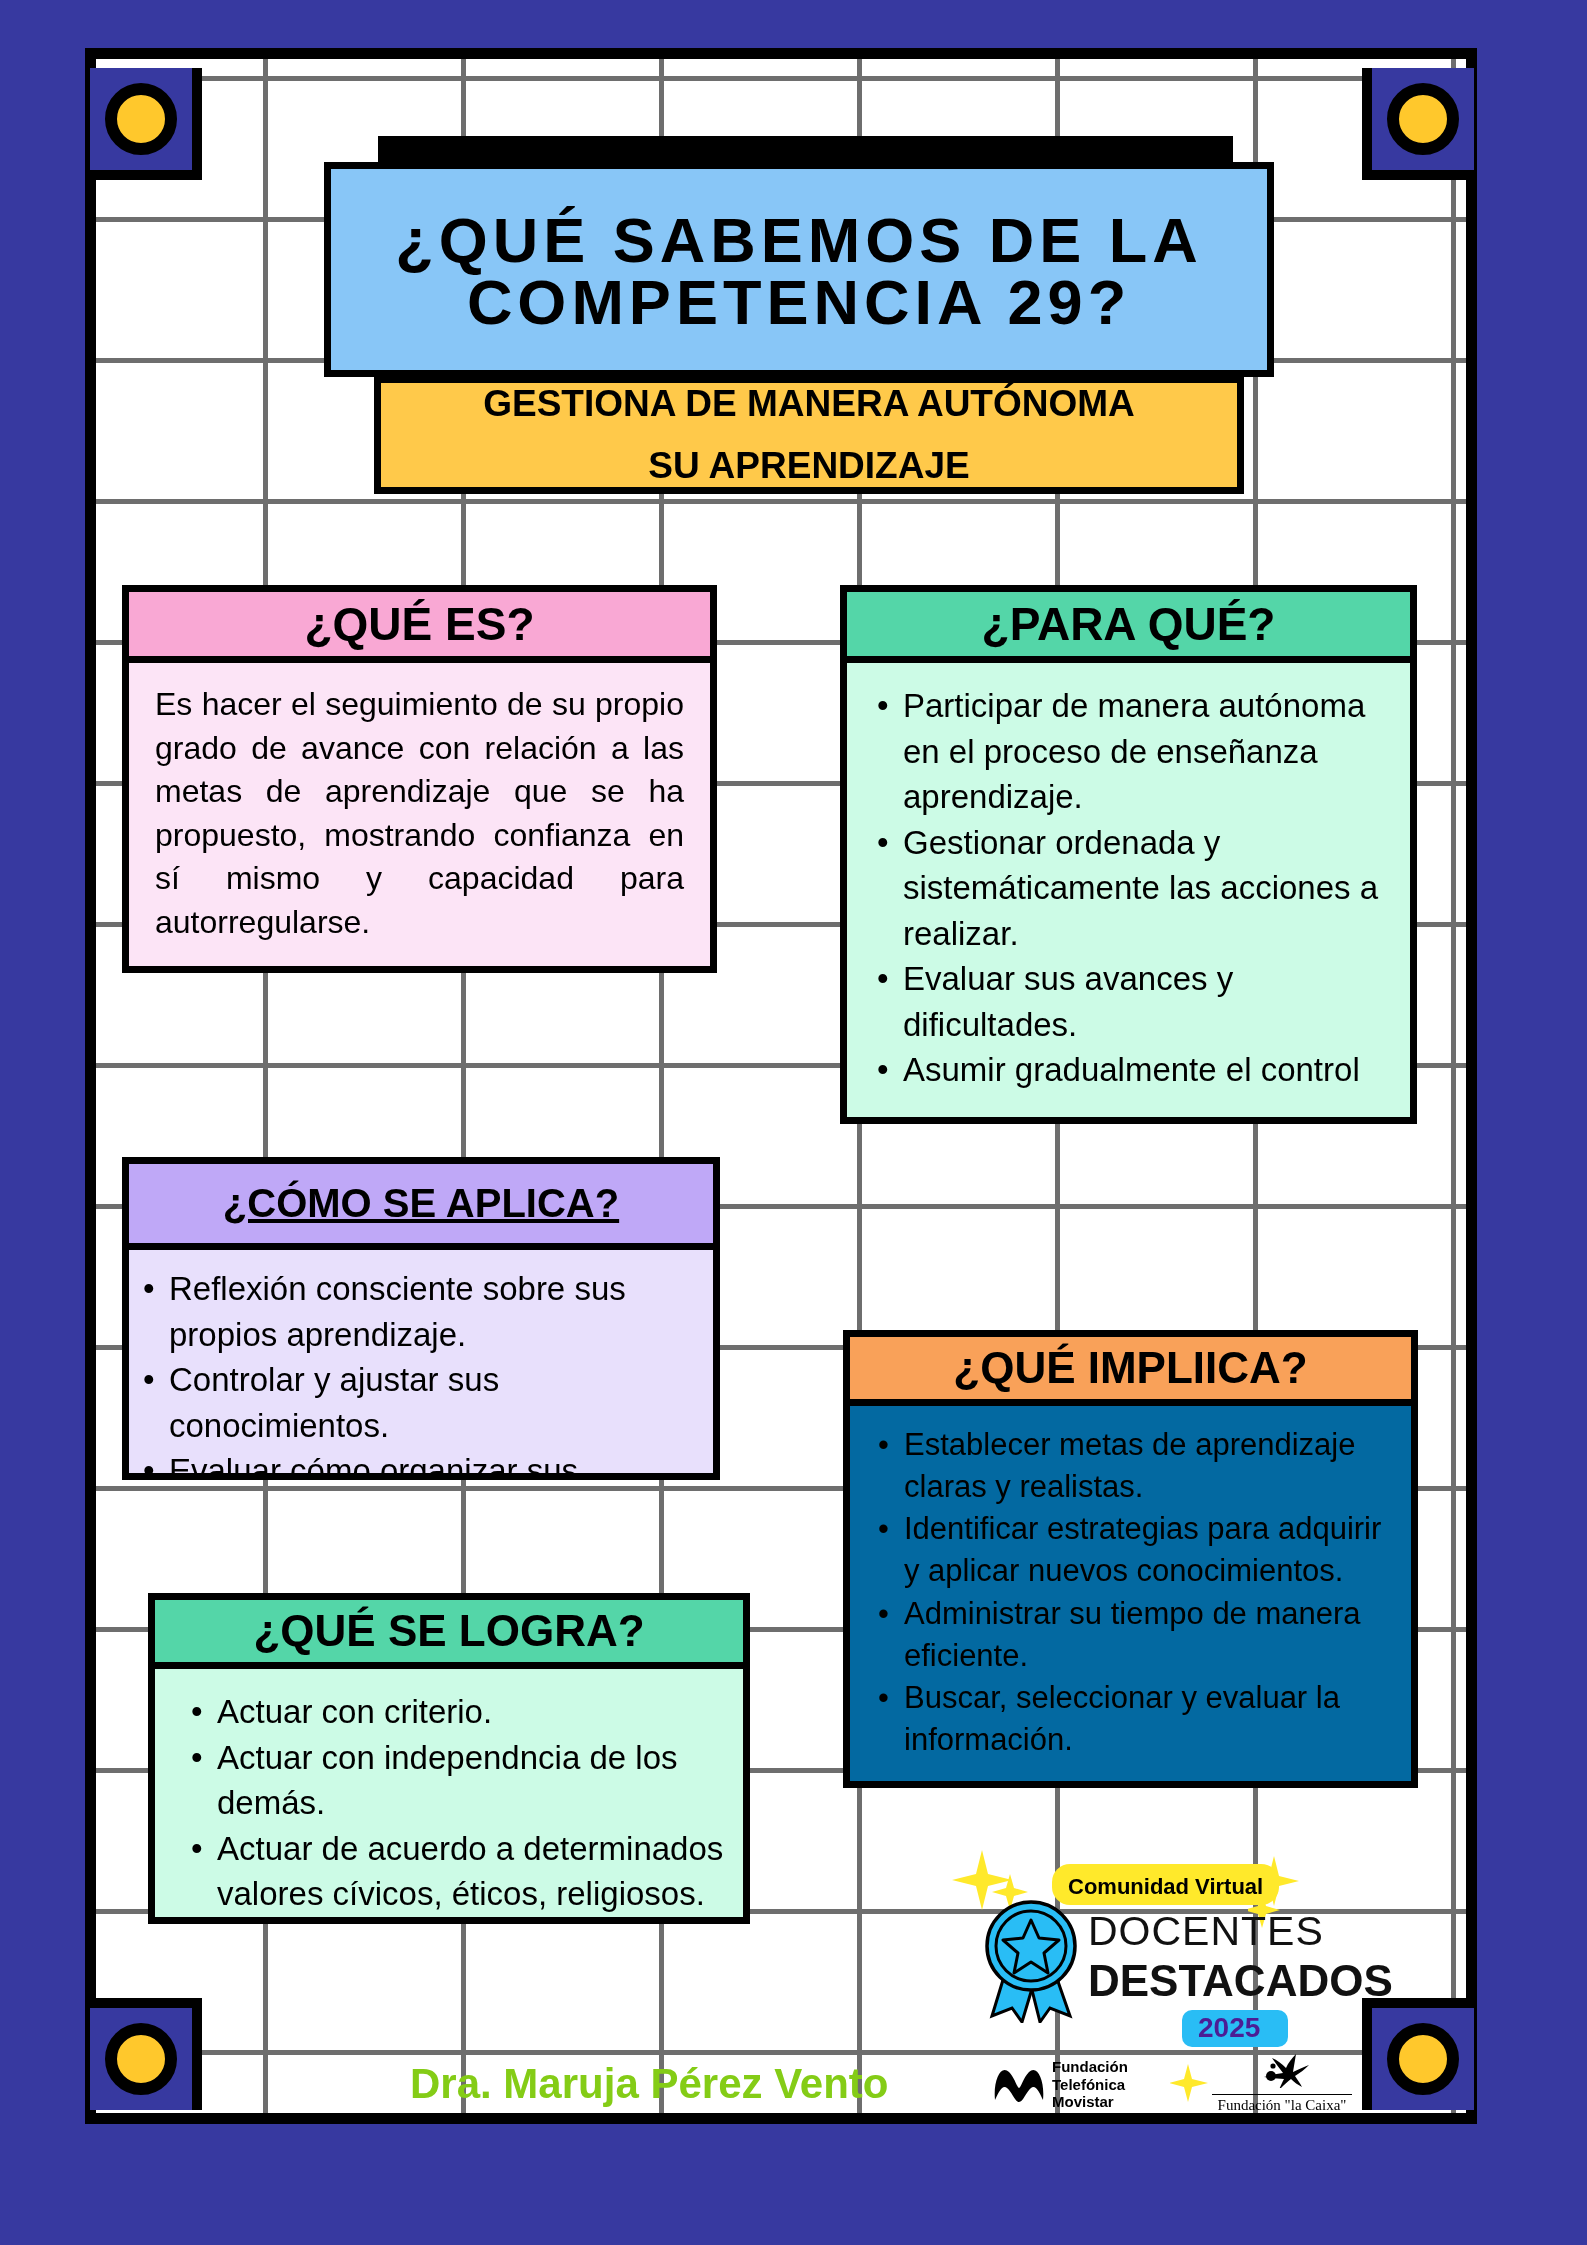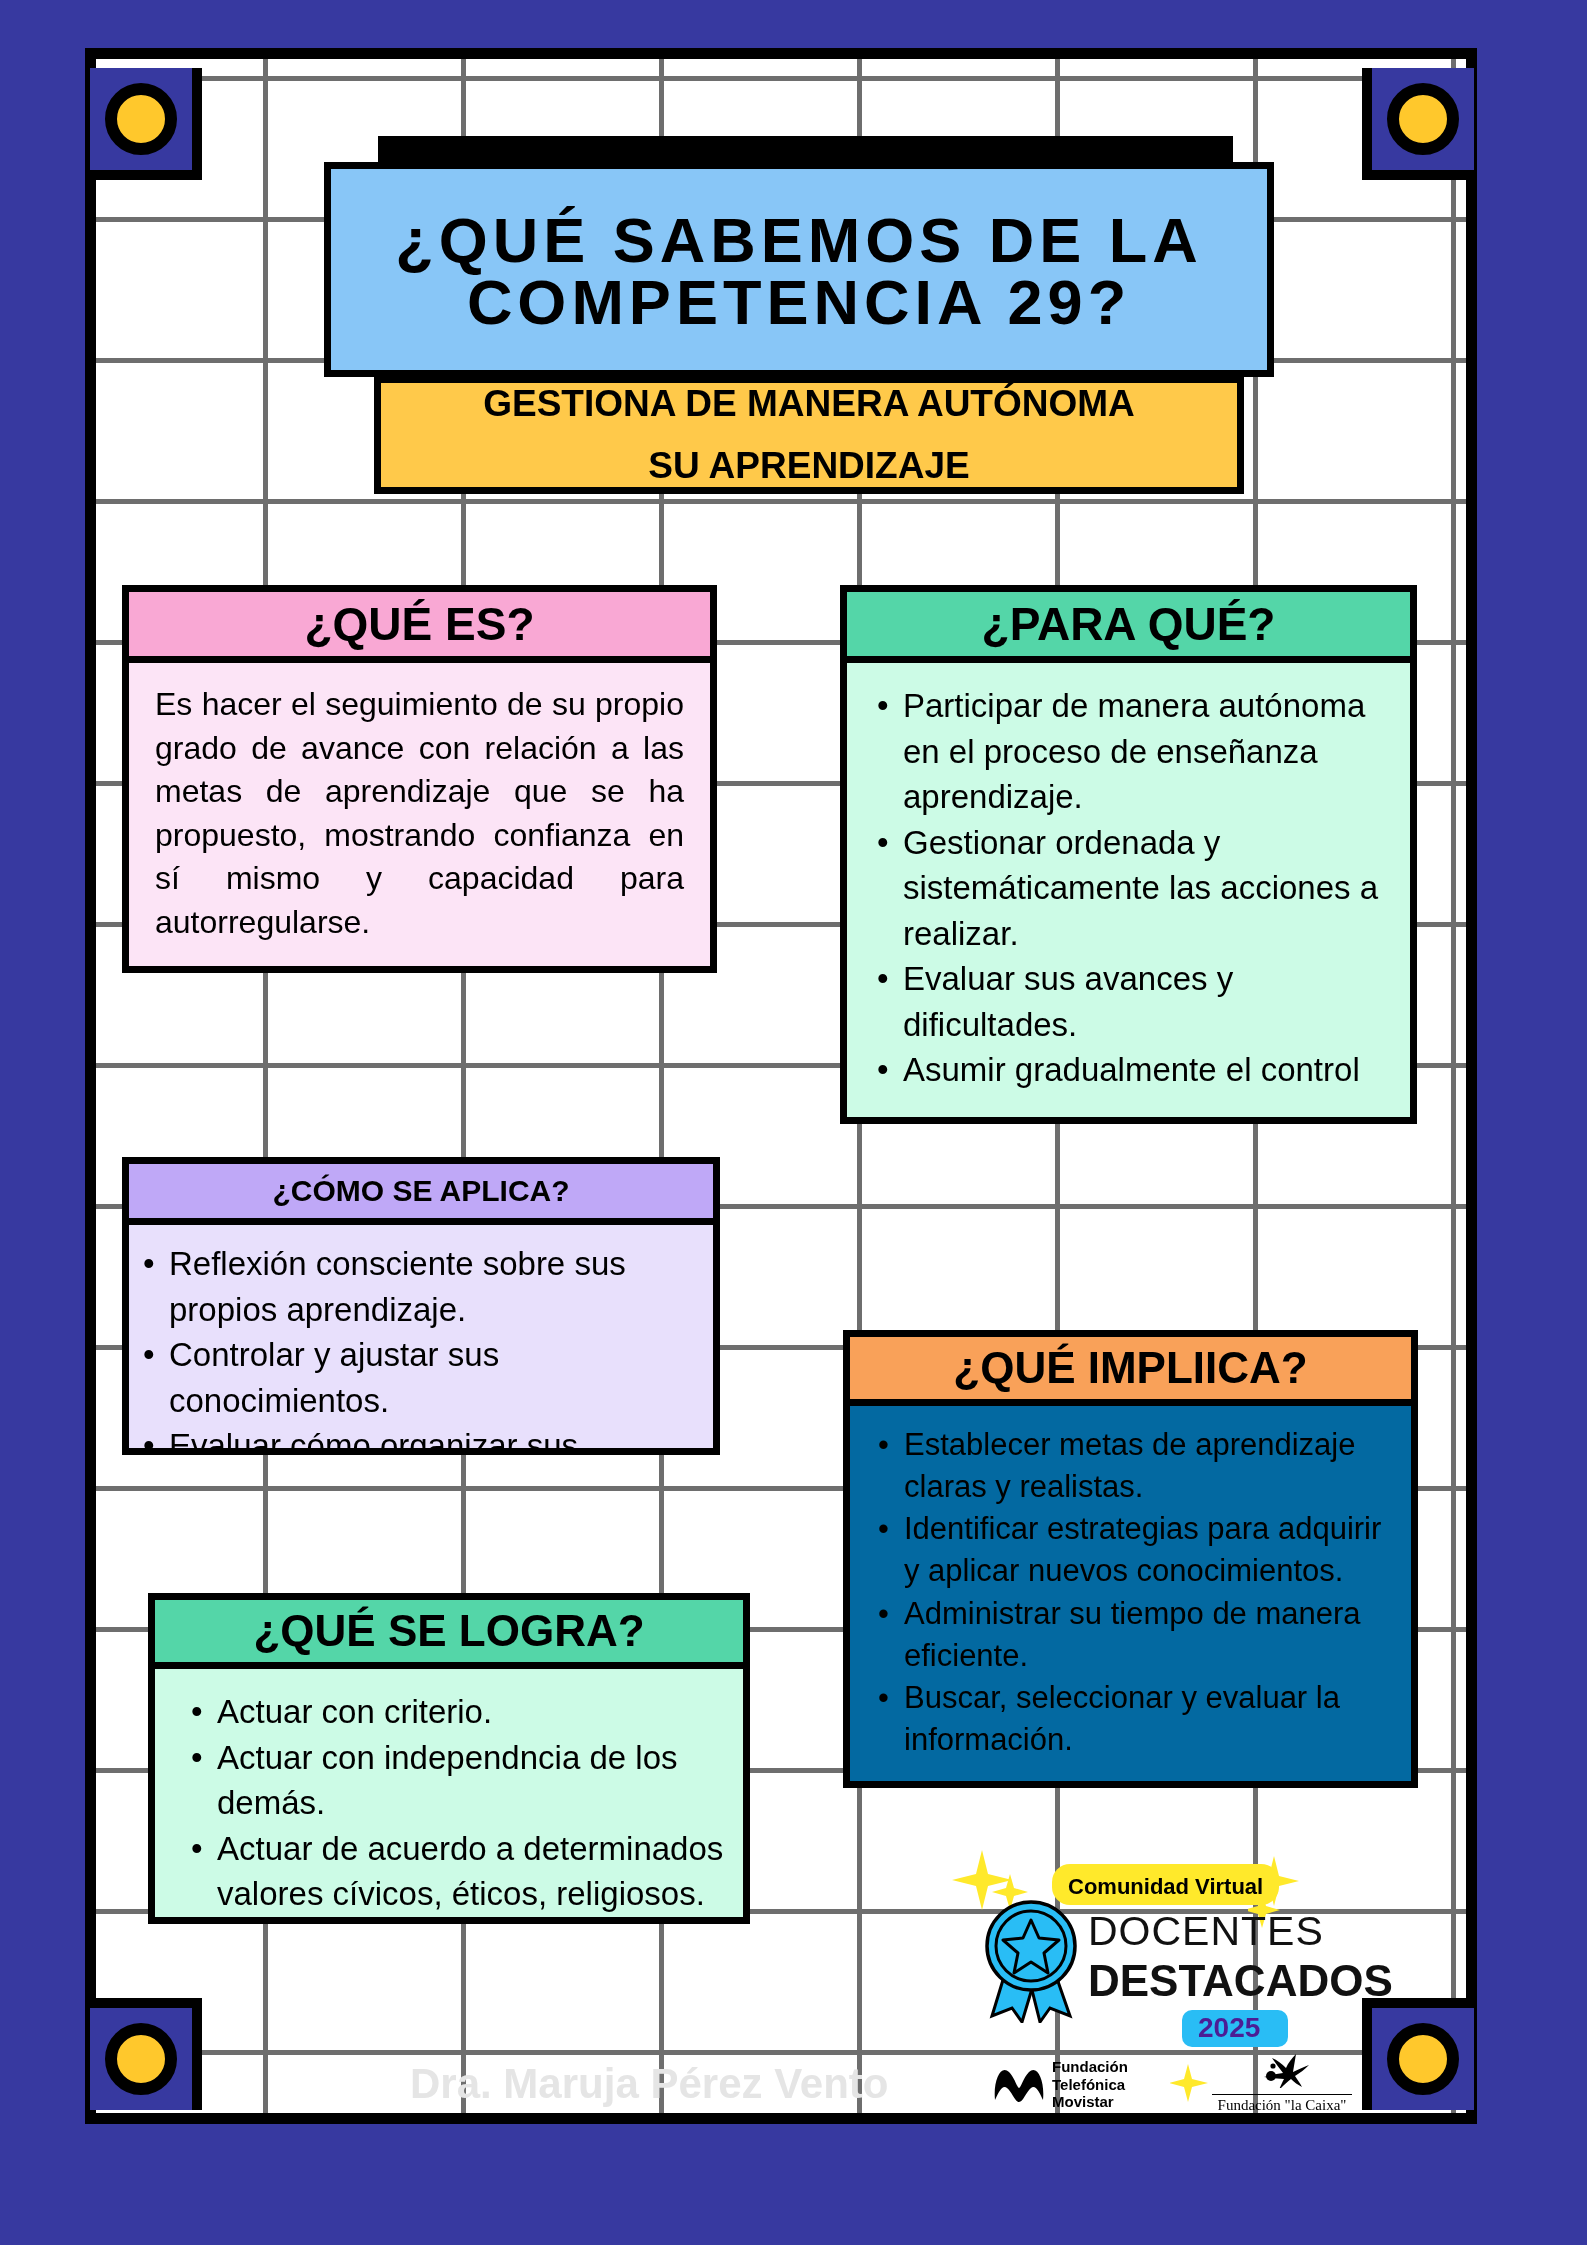--- a/index.html
+++ b/index.html
@@ -184,21 +184,21 @@
   #card-paraque .card-head { height: 78px; background: #54d6a8; font-size: 46px; }
   #card-paraque .card-body {
     background: #ccfbe6;
     padding: 20px 20px 24px 20px;
     font-size: 33px;
     line-height: 1.38;
   }
 
   
   #card-como { left: 122px; top: 1157px; width: 598px; }
-  #card-como .card-head { height: 68px; background: #bfa8f7; font-size: 30px; }
+  #card-como .card-head { height: 93px; background: #bfa8f7; font-size: 40px; text-decoration: underline; }
   #card-como .card-body {
     background: #e8e0fc;
     padding: 16px 16px 6px 10px;
     font-size: 33px;
     line-height: 1.38;
     height: 230px;
     overflow: hidden;
   }
   #card-como .card-body ul { padding-left: 30px; }
   #card-como .card-body ul li::before { left: -26px; }
@@ -277,21 +277,21 @@
   }
   .sparkle { position: absolute; }
 
   
   #footer-name {
     position: absolute;
     left: 410px;
     top: 2060px;
     font-size: 42px;
     font-weight: 700;
-    color: #e5e5e5;
+    color: #84cc16;
     letter-spacing: 0px;
     white-space: nowrap;
   }
   #logo-movistar { position: absolute; left: 990px; top: 2058px; }
   #logo-ftm {
     position: absolute;
     left: 1052px;
     top: 2058px;
     font-size: 15px;
     font-weight: 700;

